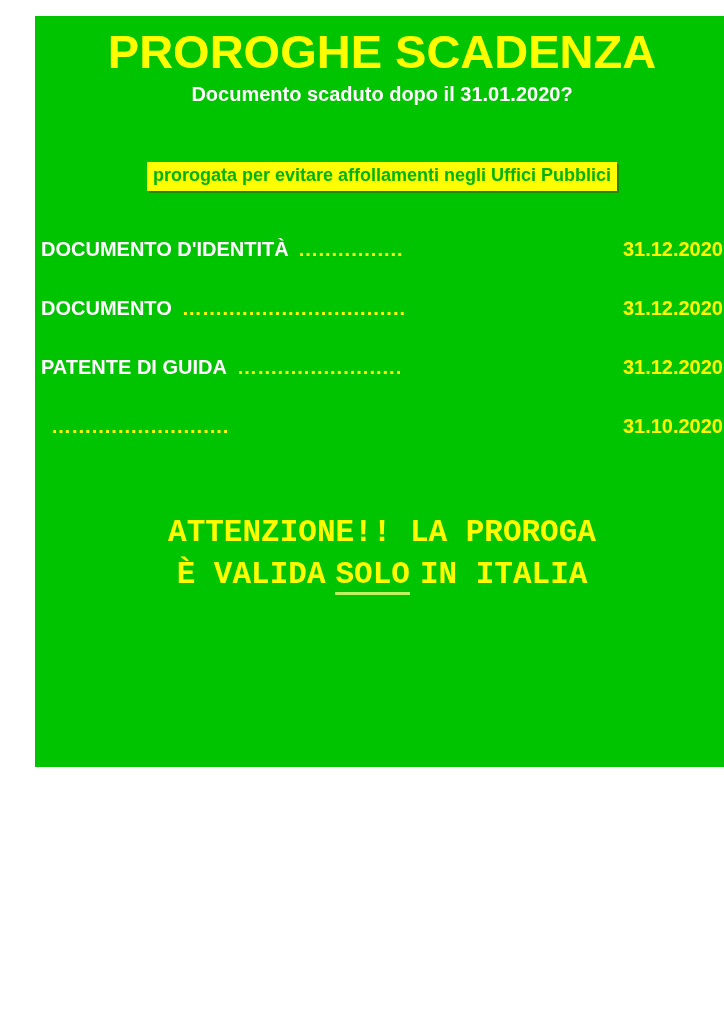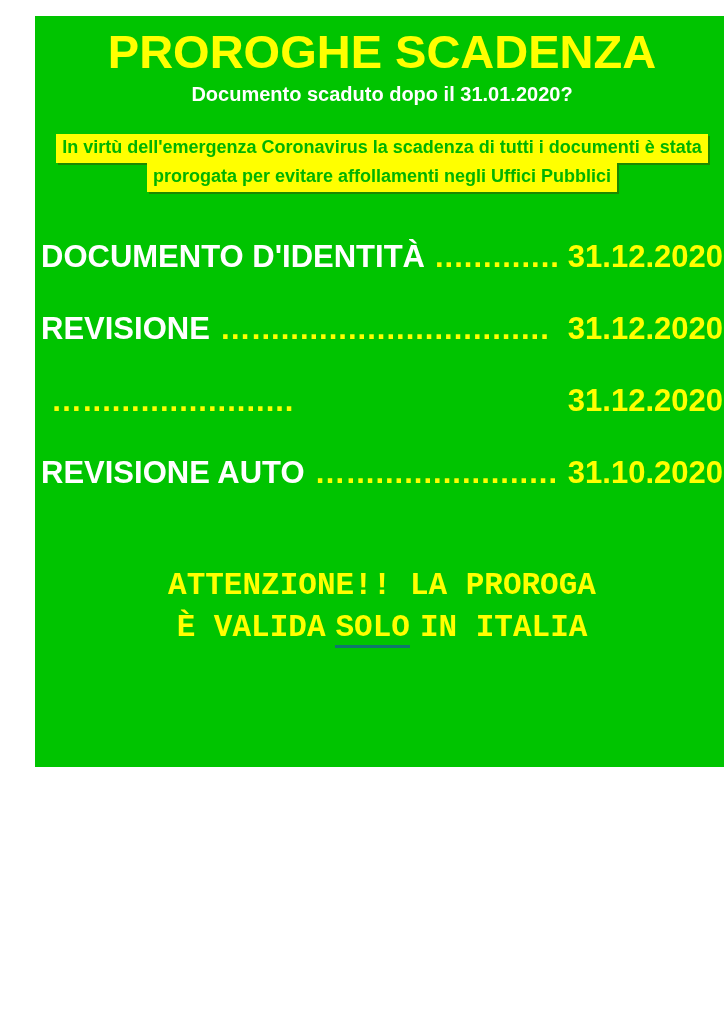--- a/index.html
+++ b/index.html
@@ -62,21 +62,21 @@
   }
   .list {
     margin-top: 46px;
     padding: 0 6px;
     text-align: left;
     color: #ffffff;
   }
   .row {
     display: flex;
     align-items: baseline;
-    font-size: 31px;
+    font-size: 20px;
     line-height: 1.2;
     margin-bottom: 35px;
     white-space: nowrap;
   }
   .row .label { color: #ffffff; }
   .row .leader {
     flex: 1 1 auto;
     overflow: hidden;
     margin: 0 8px 0 10px;
     color: #ffff00;
@@ -106,64 +106,64 @@
   .warning {
     margin-top: 74px;
     color: #ffff00;
     font-size: 31px;
     line-height: 1.35;
     text-align: center;
     font-family: Liberation Mono, monospace;
   }
   .warning .u {
     display: inline-block;
-    border-bottom: 3px solid #0f766e;
+    border-bottom: 3px solid #bef264;
     margin: 0 10px;
     line-height: 1.1;
   }
 </style>
 </head>
 <body>
 
 <div class="page">
   <div class="poster">
 
     <div class="title1">PROROGHE SCADENZA</div>
 
     <div class="subtitle">
       <div>Documento scaduto dopo il 31.01.2020?</div>
     </div>
 
     <div class="notice">
-      <span class="hl">In virtù dell'emergenza Coronavirus la scadenza di tutti i documenti è stata</span><br>
+      <br>
       <span class="hl">prorogata per evitare affollamenti negli Uffici Pubblici</span>
     </div>
 
     <div class="list">
 
       <div class="row">
         <span class="label">DOCUMENTO D'IDENTITÀ</span>
         <span class="leader">................</span>
         <span class="date">31.12.2020</span>
       </div>
 
       <div class="row">
-        <span class="label">REVISIONE</span>
+        <span class="label">DOCUMENTO</span>
         <span class="leader">…...............................</span>
         <span class="date">31.12.2020</span>
       </div>
 
 
       <div class="row">
+        <span class="label">PATENTE DI GUIDA</span>
         <span class="leader">…......................</span>
         <span class="date">31.12.2020</span>
       </div>
 
       <div class="row">
-        <span class="label">REVISIONE AUTO</span>
         <span class="leader">…........................</span>
         <span class="date">31.10.2020</span>
       </div>
 
     </div>
 
     <div class="warning">
       <div>ATTENZIONE!! LA PROROGA</div>
       <div>
         <span>È VALIDA</span><span class="u">SOLO</span><span>IN ITALIA</span>

